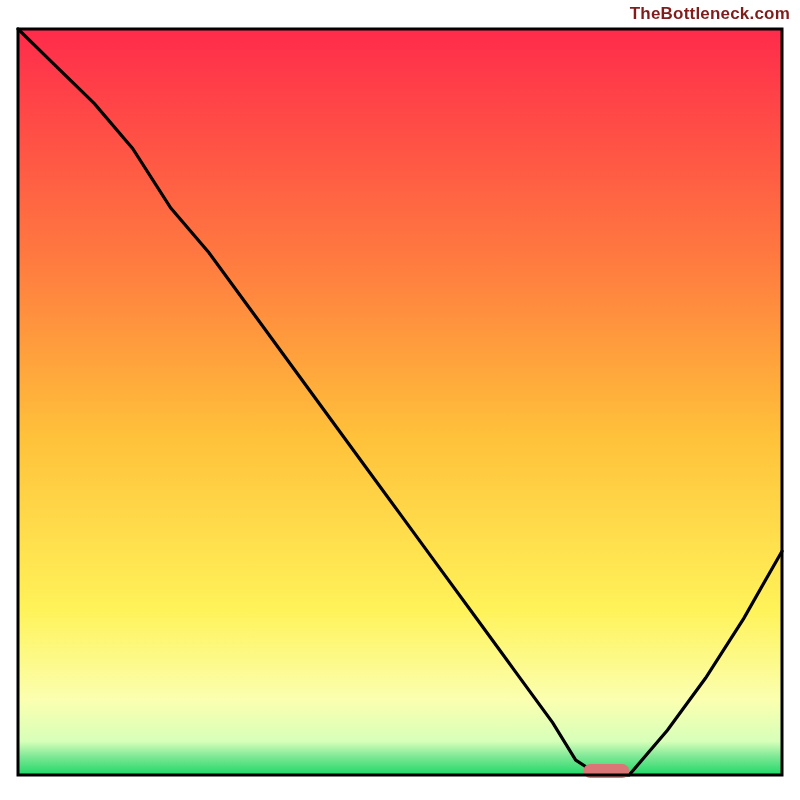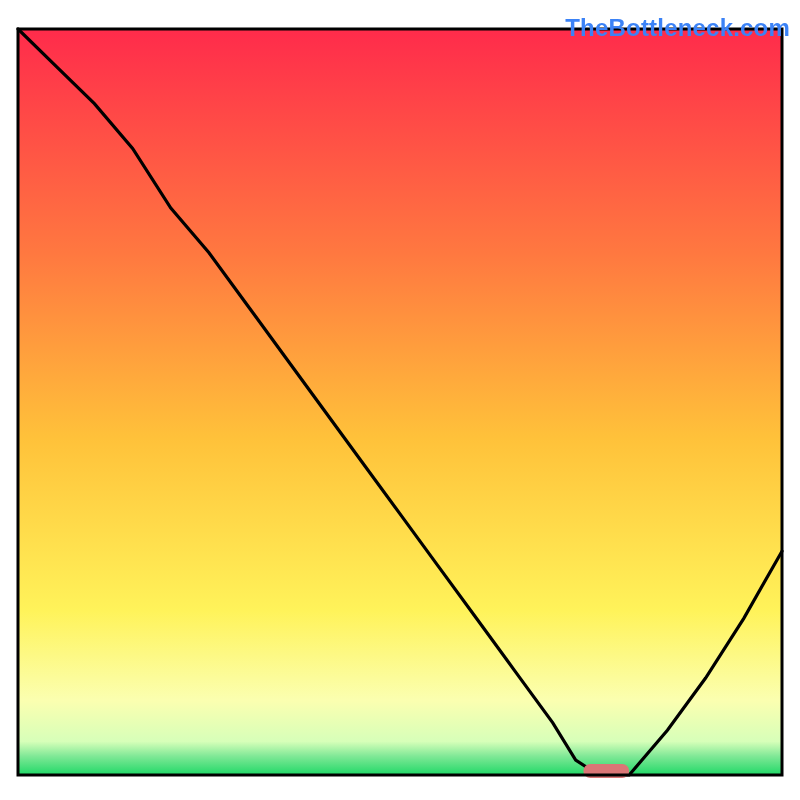--- a/index.html
+++ b/index.html
@@ -11,25 +11,25 @@
     font-family: Arial, Helvetica, sans-serif;
   }
   .stage {
     position: relative;
     width: 800px;
     height: 800px;
     overflow: hidden;
   }
   .watermark {
     position: absolute;
-    top: 14px;
+    top: 4px;
     right: 10px;
-    font-size: 24px;
+    font-size: 17px;
     font-weight: 600;
-    color: #3b82f6;
+    color: #7f1d1d;
     letter-spacing: 0.2px;
     pointer-events: none;
     user-select: none;
   }
   svg {
     display: block;
   }
 </style>
 </head>
 <body>

